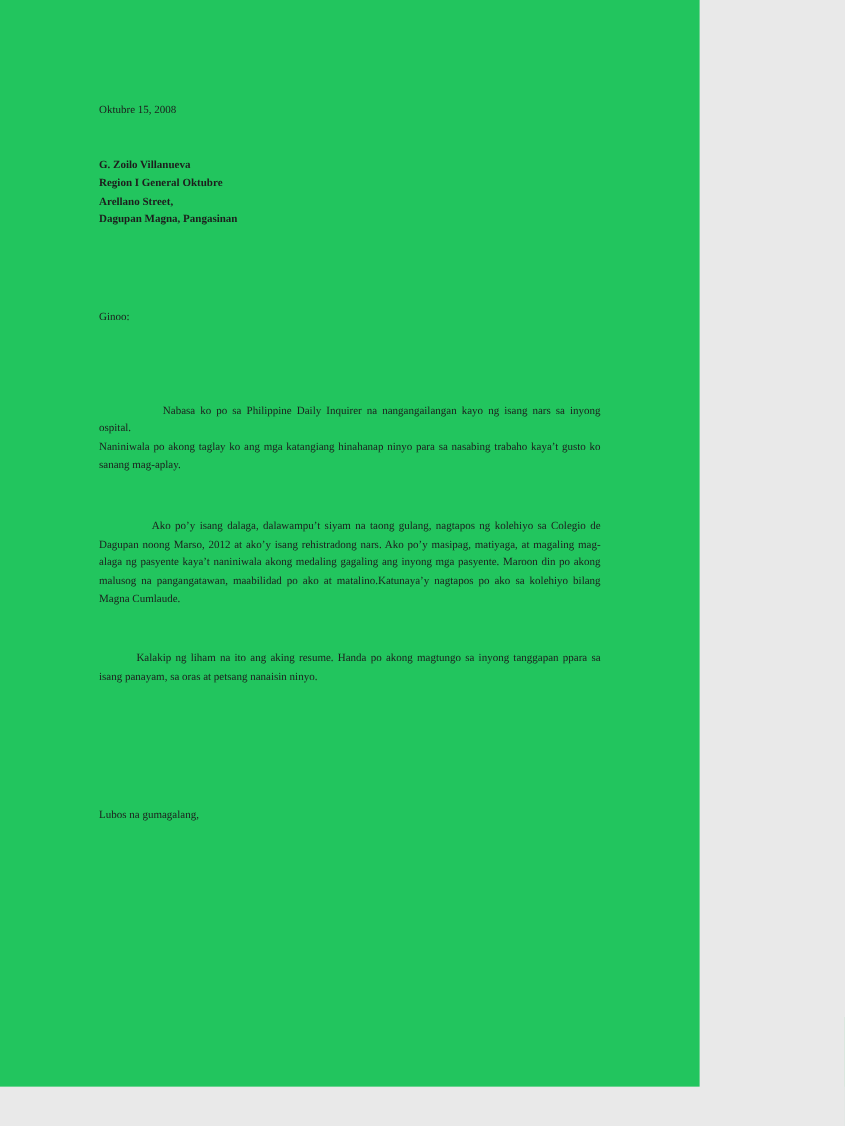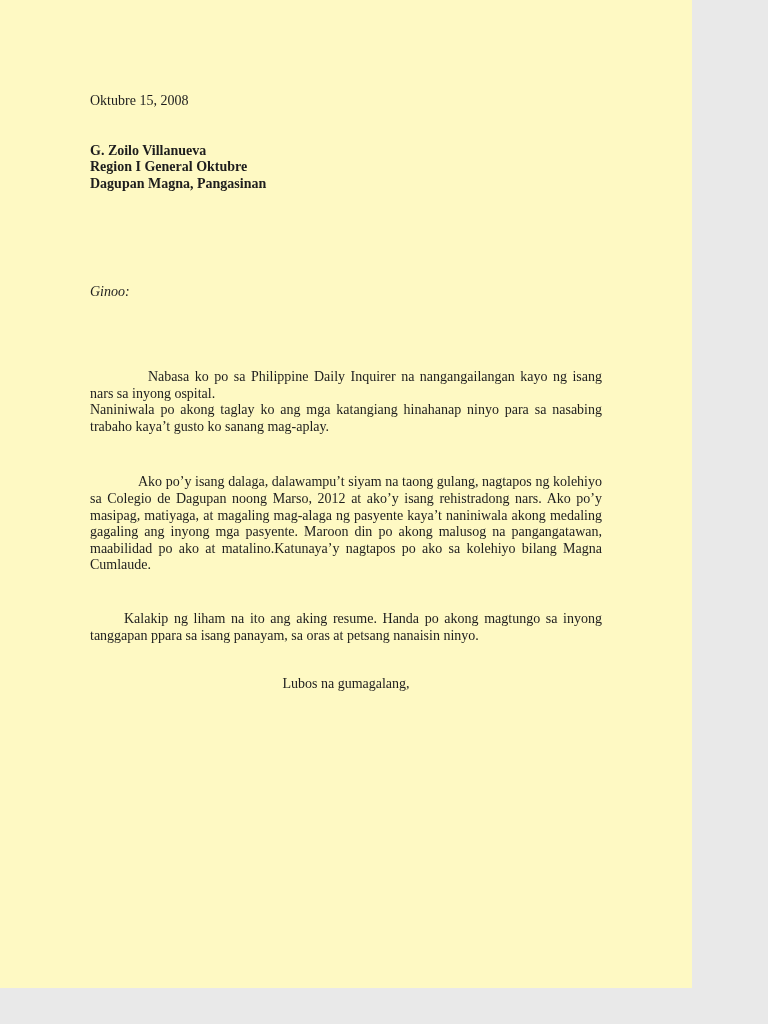--- a/index.html
+++ b/index.html
@@ -9,58 +9,59 @@
     background: #e9e9e9;
     font-family: "Liberation Serif", "DejaVu Serif", serif;
     overflow: hidden;
   }
   .viewer {
     width: 768px;
     height: 1024px;
     background: #e9e9e9;
   }
   .page {
-    width: 692px;
+    width: 636px;
     height: 988px;
-    background: #fef9c3;
+    background: #22c55e;
     color: #1d1d1d;
     padding: 93px 90px 0 90px;
-    font-size: 14px;
+    font-size: 10px;
     line-height: 16.6px;
   }
   .date { margin-bottom: 33px; }
   .recipient div { white-space: nowrap; font-weight: bold; }
-  .salutation { margin-top: 92px; font-style: italic; }
+  .salutation { margin-top: 72px; }
   .para {
     text-align: justify;
     margin: 0;
   }
   .p1 { margin-top: 68px; text-indent: 58px; }
   .p2 { margin-top: 0; text-indent: 0; }
   .p3 { margin-top: 39px; text-indent: 48px; }
   .p4 { margin-top: 37px; text-indent: 34px; }
-  .closing { margin-top: 32px; text-align: center; }
+  .closing { margin-top: 110px; }
   .signature { padding-left: 27px; }
   .viewer-gap {
     width: 768px;
     height: 36px;
     background: #e9e9e9;
   }
 </style>
 </head>
 <body>
 
 <div class="viewer">
   <div class="page">
 
     <div class="date">Oktubre 15, 2008</div>
 
     <div class="recipient">
       <div>G. Zoilo Villanueva</div>
       <div>Region I General Oktubre</div>
+      <div>Arellano Street,</div>
       <div>Dagupan Magna, Pangasinan</div>
     </div>
 
     <div class="salutation">Ginoo:</div>
 
     <p class="para p1">Nabasa ko po sa Philippine Daily Inquirer na nangangailangan kayo ng isang nars sa inyong ospital.</p>
 
     <p class="para p2">Naniniwala po akong taglay ko ang mga katangiang hinahanap ninyo para sa nasabing trabaho kaya’t gusto ko sanang mag-aplay.</p>
 
     <p class="para p3">Ako po’y isang dalaga, dalawampu’t siyam na taong gulang, nagtapos ng kolehiyo sa Colegio de Dagupan noong Marso, 2012 at ako’y isang rehistradong nars. Ako po’y masipag, matiyaga, at magaling mag-alaga ng pasyente kaya’t naniniwala akong medaling gagaling ang inyong mga pasyente. Maroon din po akong malusog na pangangatawan, maabilidad po ako at matalino.Katunaya’y nagtapos po ako sa kolehiyo bilang Magna Cumlaude.</p>

